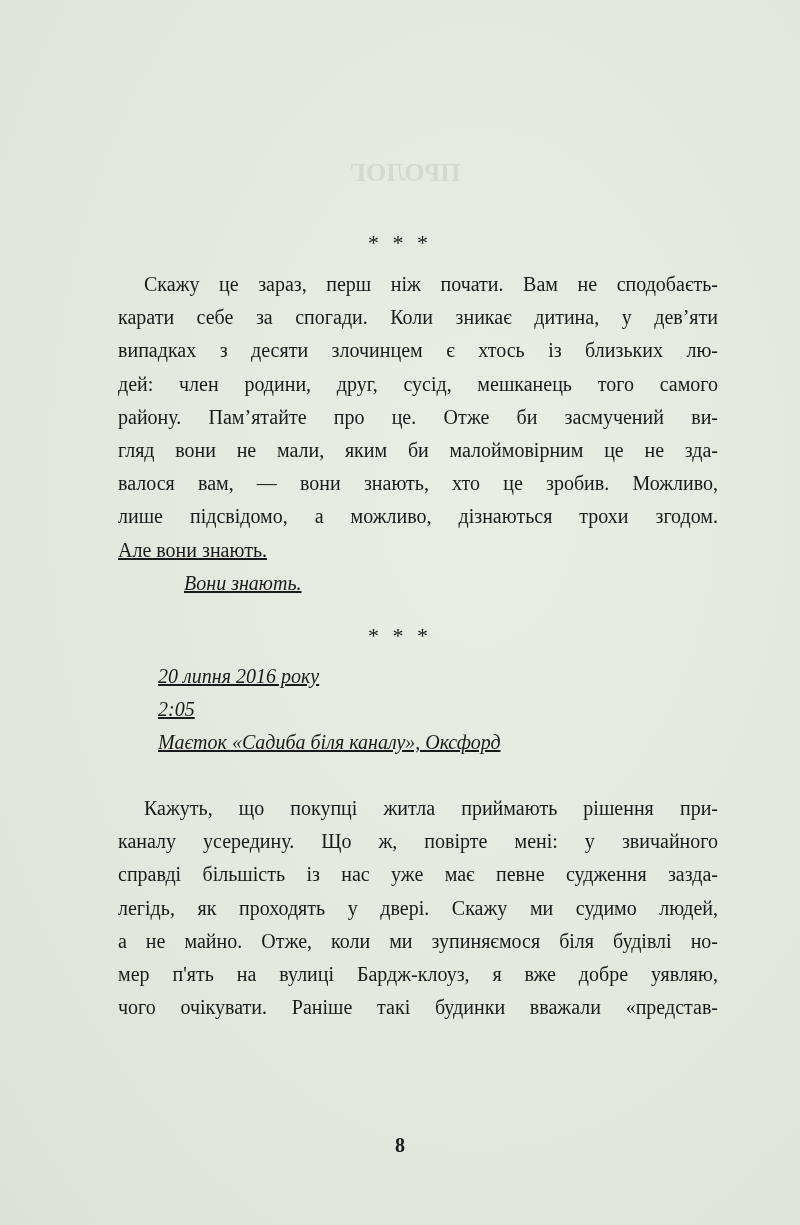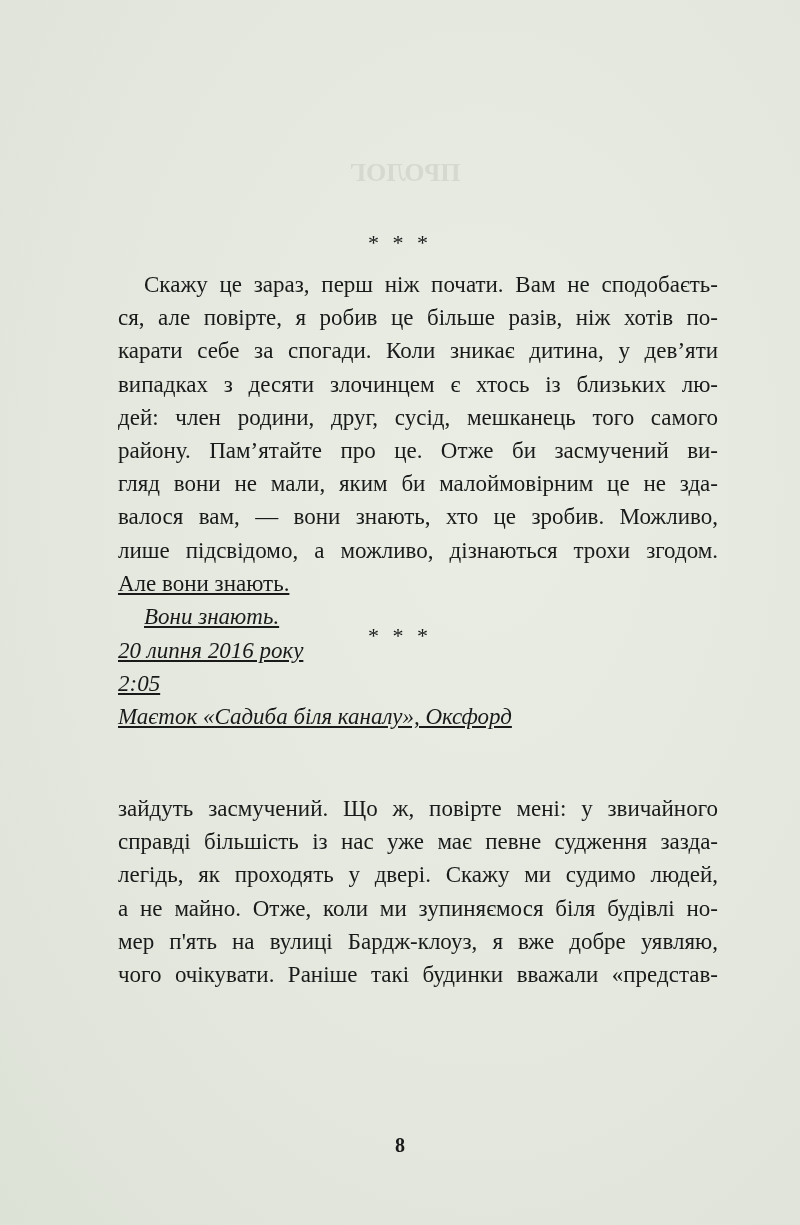--- a/index.html
+++ b/index.html
@@ -17,30 +17,30 @@
     .ghost {
       position: absolute; left: 90px; top: 90px; width: 630px;
       transform: scaleX(-1);
       color: rgba(90,100,90,0.12);
       font-size: 22px; line-height: 33px;
       white-space: pre;
     }
     .ghost .ghost-title { text-align: center; font-weight: bold; font-size: 26px; }
     .text {
       position: absolute; left: 118px; width: 600px;
-      font-size: 23px; line-height: 33.2px;
+      font-size: 20px; line-height: 33.2px;
     }
     .line {
       display: block; white-space: nowrap;
       text-align: justify; text-align-last: justify;
       height: 33.2px;
     }
     .line.last { text-align-last: left; text-decoration: underline; }
     .line.indent { padding-left: 26px; }
-    .line.italic { font-style: italic; }
+    .line.italic { font-style: italic; margin-left: 40px; }
     .stars {
       position: absolute; left: 0; width: 800px; text-align: center;
       font-size: 22px; letter-spacing: 4px;
     }
     .page-number {
       position: absolute; left: 0; width: 800px; top: 1134px;
       text-align: center; font-size: 20px; font-weight: bold;
     }
   </style>
 </head>
@@ -49,42 +49,42 @@
 <div class="page-bg"></div>
 
 <div class="ghost">
   <div class="ghost-title">ПРОЛОГ</div>
 </div>
 
 <div class="stars" style="top:230px">* * *</div>
 
 <div class="text" style="top:268px">
   <span class="line indent">Скажу це зараз, перш ніж почати. Вам не сподобаєть-</span>
-  <span class="line">ся, але повірте, я робив це більше разів, ніж хотів по-</span>
   <span class="line">карати себе за спогади. Коли зникає дитина, у дев’яти</span>
   <span class="line">випадках з десяти злочинцем є хтось із близьких лю-</span>
   <span class="line">дей: член родини, друг, сусід, мешканець того самого</span>
   <span class="line">району. Пам’ятайте про це. Отже би засмучений ви-</span>
   <span class="line">гляд вони не мали, яким би малоймовірним це не зда-</span>
   <span class="line">валося вам, — вони знають, хто це зробив. Можливо,</span>
   <span class="line">лише підсвідомо, а можливо, дізнаються трохи згодом.</span>
   <span class="line last">Але вони знають.</span>
   <span class="line last indent italic">Вони знають.</span>
 </div>
 
 <div class="stars" style="top:623px">* * *</div>
 
-<div class="text" style="top:634px">
+<div class="text" style="top:660px">
   <span class="line last italic">20 липня 2016 року</span>
   <span class="line last italic">2:05</span>
   <span class="line last italic">Маєток «Садиба біля каналу», Оксфорд</span>
 </div>
 
 <div class="text" style="top:792px">
-  <span class="line">зайдуть засмучений. Що ж, повірте мені: у звичайного</span>
+  <span class="line indent">Кажуть, що покупці житла приймають рішення при-</span>
+  <span class="line">каналу усередину. Що ж, повірте мені: у звичайного</span>
   <span class="line">справді більшість із нас уже має певне судження зазда-</span>
   <span class="line">легідь, як проходять у двері. Скажу ми судимо людей,</span>
   <span class="line">а не майно. Отже, коли ми зупиняємося біля будівлі но-</span>
   <span class="line">мер п'ять на вулиці Бардж-клоуз, я вже добре уявляю,</span>
   <span class="line">чого очікувати. Раніше такі будинки вважали «представ-</span>
 </div>
 
 <div class="page-number">8</div>
 
 </body></html>

